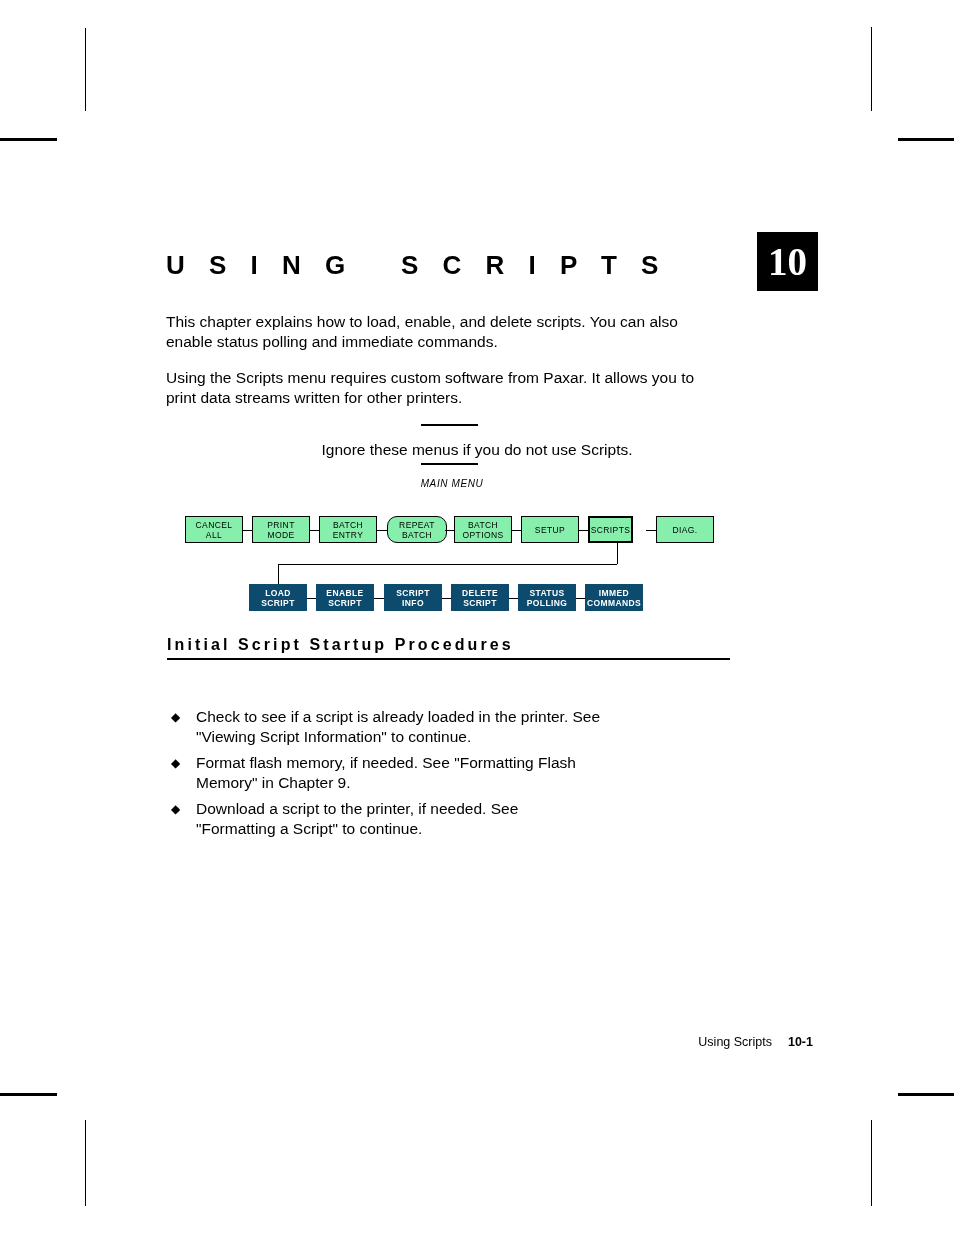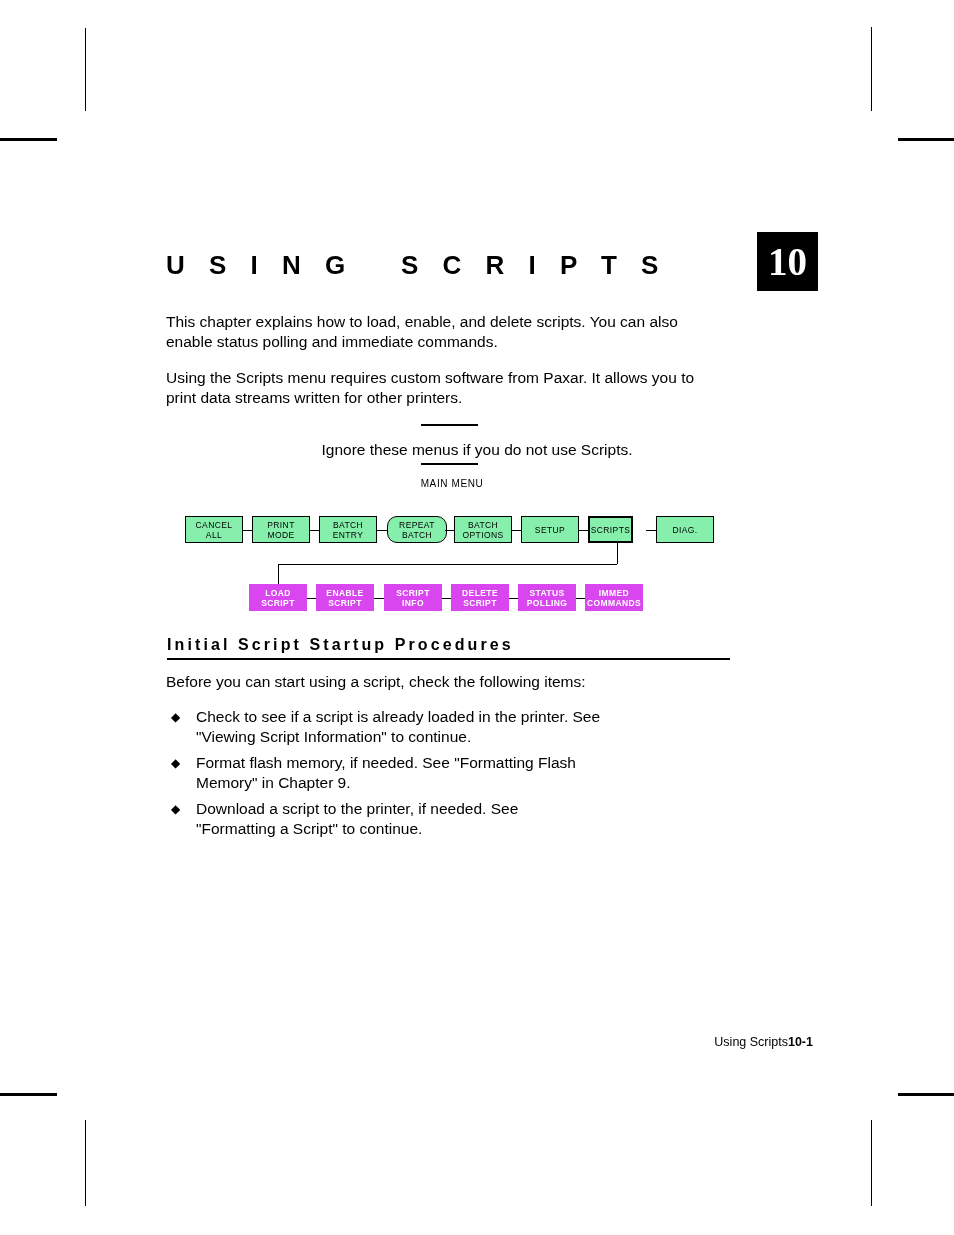--- a/index.html
+++ b/index.html
@@ -100,20 +100,21 @@
 
   
   .menu-map-label {
     position: absolute;
     left: 160px;
     top: 478px;
     width: 584px;
     text-align: center;
     font-size: 10px;
     letter-spacing: 0.6px;
+    font-style: italic;
   }
 
   .mbox {
     position: absolute;
     box-sizing: border-box;
     display: flex;
     flex-direction: column;
     align-items: center;
     justify-content: center;
     text-align: center;
@@ -125,21 +126,21 @@
 
   .mbox-white {
     border: 1px solid #000;
     background: #86efac;
     color: #000;
   }
   .mbox-white.selected {
     border: 2px solid #000;
   }
   .mbox-black {
-    background: #d946ef;
+    background: #0c4a6e;
     color: #fff;
     font-weight: bold;
     border: 0;
   }
 
   .row-top    { top: 516px; height: 27px; }
   .row-bottom { top: 584px; height: 27px; }
 
   .connector {
     position: absolute;
@@ -202,21 +203,21 @@
     position: absolute;
     left: 300px;
     top: 1034px;
     width: 513px;
     text-align: right;
     font-size: 12.5px;
     line-height: 16px;
   }
   .footer .folio {
     font-weight: bold;
-    margin-left: 0;
+    margin-left: 16px;
   }
 </style>
 </head>
 <body>
 
 <div id="page">
 
   <div class="crop crop-v crop-tl-v"></div>
   <div class="crop crop-v crop-tr-v"></div>
   <div class="crop crop-v crop-bl-v"></div>
@@ -304,21 +305,20 @@
         <span>COMMANDS</span>
       </div>
       <div class="connector" style="left: 617px; top: 543px; width: 1px; height: 21px;"></div>
       <div class="connector" style="left: 278px; top: 564px; width: 339px; height: 1px;"></div>
       <div class="connector" style="left: 278px; top: 564px; width: 1px; height: 20px;"></div>
     </div>
 
   <div class="section-heading">Initial Script Startup Procedures</div>
   <div class="section-rule"></div>
 
-  <div class="lead">Before you can start using a script, check the following items:</div>
   <div class="bullets" id="bullet-list">
       <div class="bullet"><span class="diamond">◆</span><span style="white-space: pre-line;">Check to see if a script is already loaded in the printer.  See
 "Viewing Script Information" to continue.</span></div>
       <div class="bullet"><span class="diamond">◆</span><span style="white-space: pre-line;">Format flash memory, if needed.  See "Formatting Flash
 Memory" in Chapter 9.</span></div>
       <div class="bullet"><span class="diamond">◆</span><span style="white-space: pre-line;">Download a script to the printer, if needed.  See
 "Formatting a Script" to continue.</span></div>
     </div>
 
   <div class="footer">

